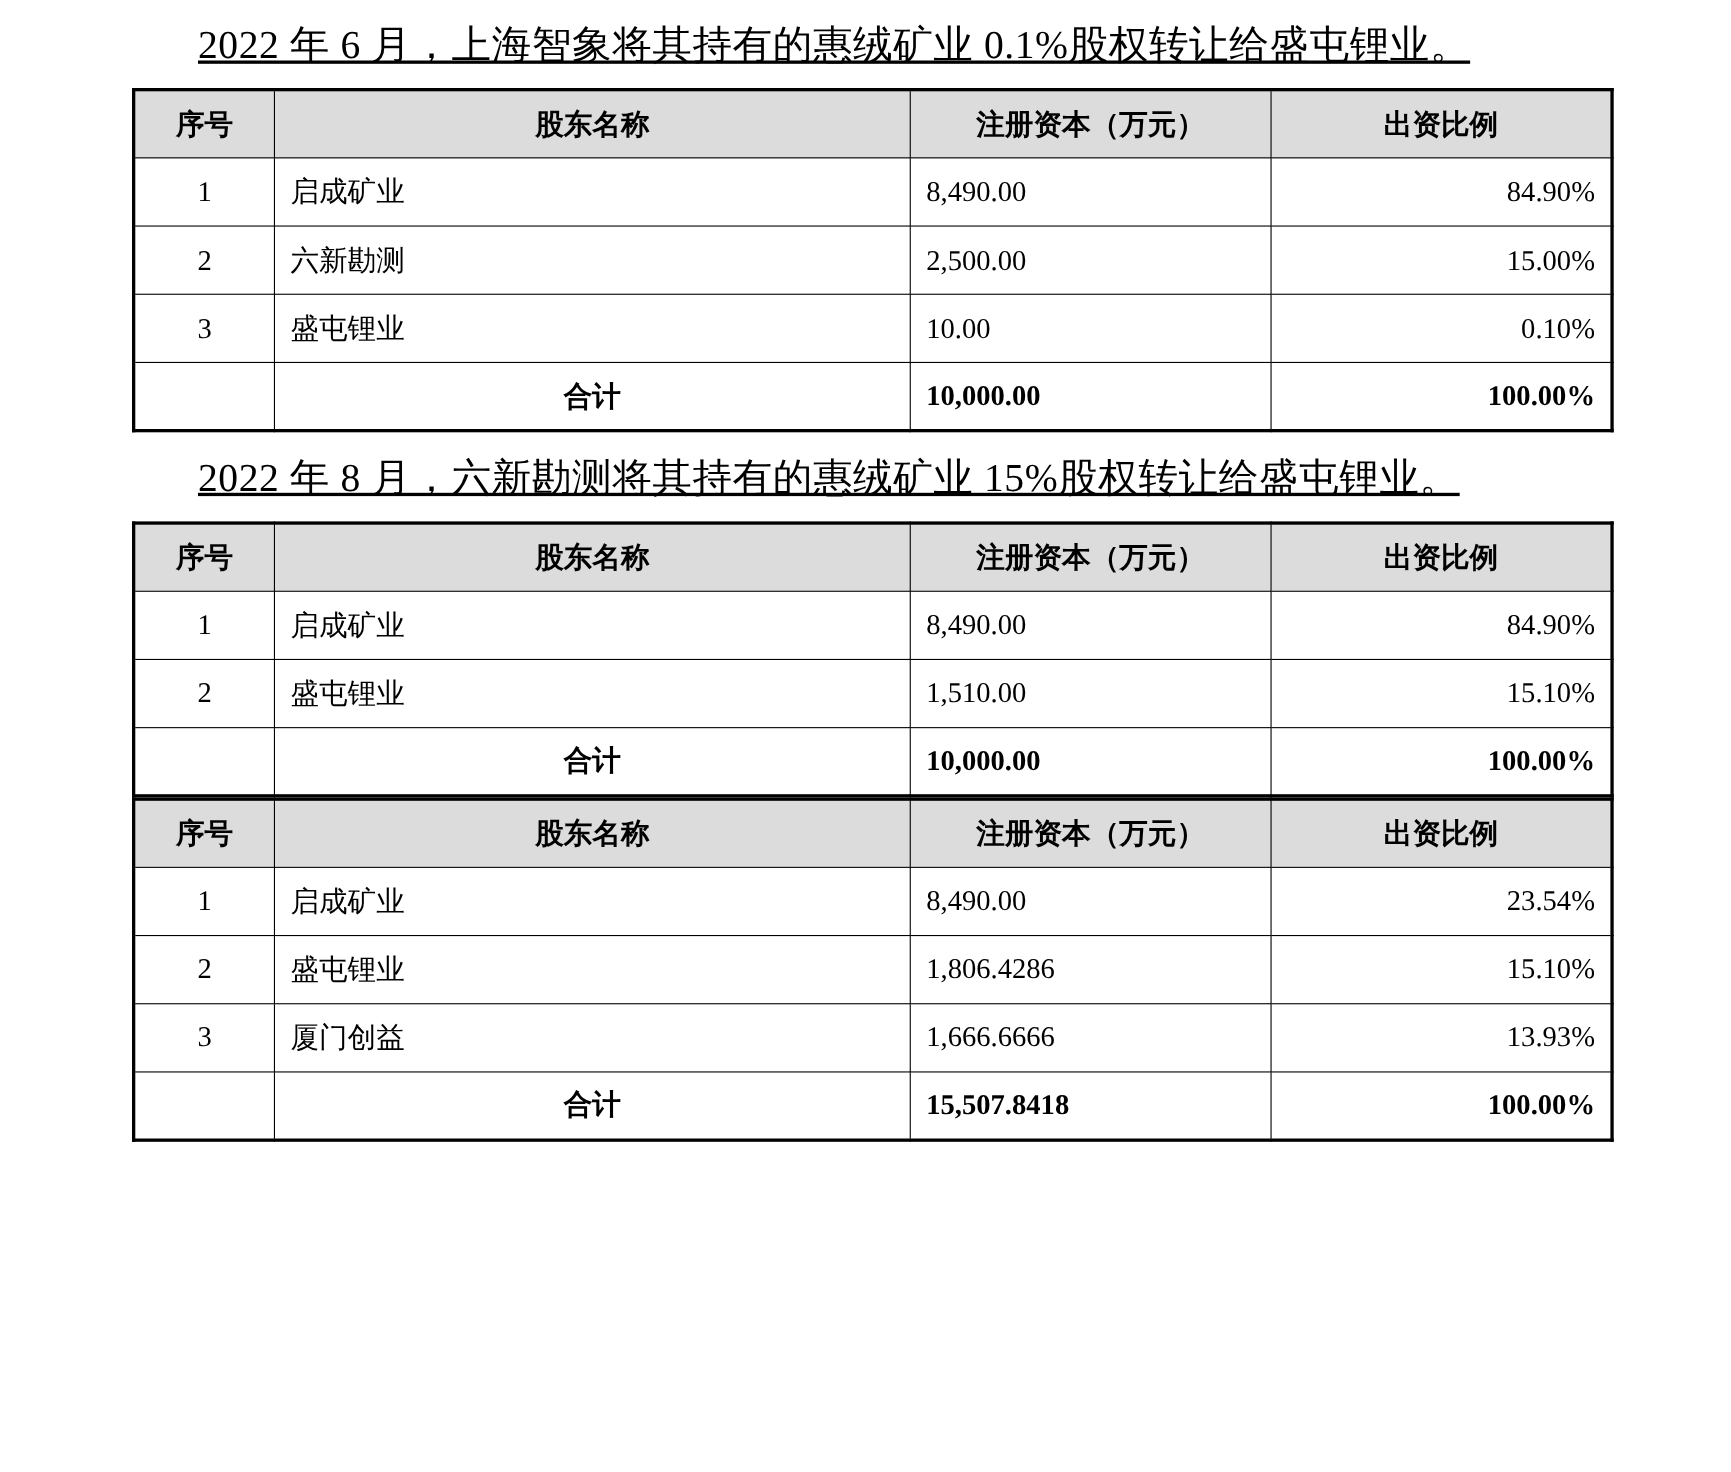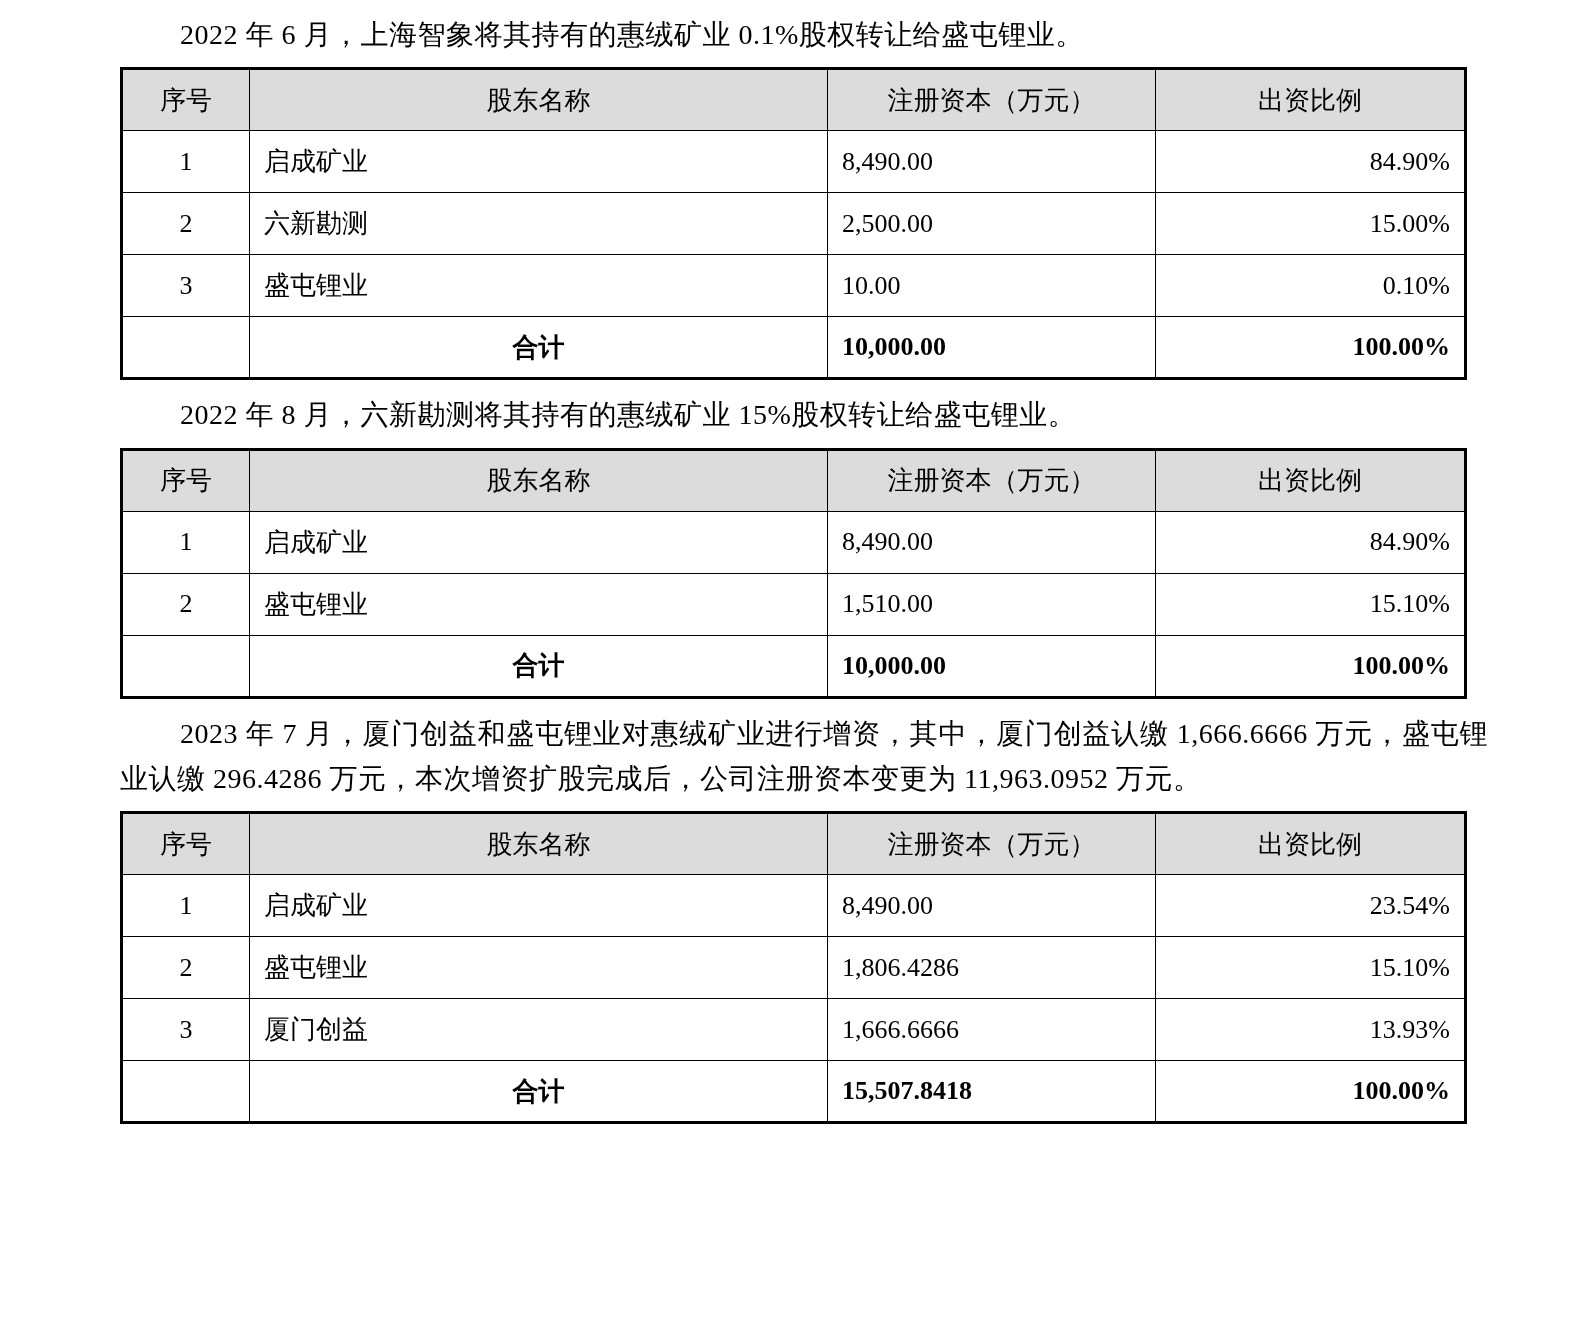--- a/index.html
+++ b/index.html
@@ -15,26 +15,27 @@
     overflow: hidden;
   }
   .page {
     position: relative;
     width: 1574px;
     height: 1338px;
     padding: 0;
     box-sizing: border-box;
   }
   .para {
-    font-size: 28px;
+    font-size: 36px;
     line-height: 1.62;
     margin: 0;
     padding: 0 86px 0 120px;
     text-align: justify;
     letter-spacing: 0.5px;
+    text-decoration: underline;
   }
   .para.indent {
     text-indent: 60px;
   }
   .para-block {
     margin: 12px 0 10px 0;
   }
   table.shareholder-table {
     border-collapse: collapse;
     margin: 0 0 0 120px;
@@ -45,21 +46,21 @@
   table.shareholder-table th,
   table.shareholder-table td {
     border: 1px solid #000;
     font-size: 26px;
     height: 62px;
     padding: 0 14px;
     box-sizing: border-box;
   }
   table.shareholder-table thead th {
     background: #dcdcdc;
-    font-weight: normal;
+    font-weight: bold;
     text-align: center;
   }
   .col-no { width: 128px; text-align: center; }
   .col-name { width: 578px; }
   .col-cap { width: 328px; text-align: left; }
   .col-pct { width: 310px; text-align: right; }
   tr.total td {
     font-weight: bold;
   }
   tr.total td.col-name {
@@ -138,23 +139,20 @@
       </tr>
       <tr class="total">
         <td class="col-no"></td>
         <td class="col-name">合计</td>
         <td class="col-cap">10,000.00</td>
         <td class="col-pct">100.00%</td>
       </tr>
     </tbody>
   </table>
 
-  <div class="para-block">
-    <p class="para indent">2023 年 7 月，厦门创益和盛屯锂业对惠绒矿业进行增资，其中，厦门创益认缴 1,666.6666 万元，盛屯锂业认缴 296.4286 万元，本次增资扩股完成后，公司注册资本变更为 11,963.0952 万元。</p>
-  </div>
   <table class="shareholder-table">
     <thead>
       <tr>
         <th class="col-no">序号</th>
         <th class="col-name">股东名称</th>
         <th class="col-cap">注册资本（万元）</th>
         <th class="col-pct">出资比例</th>
       </tr>
     </thead>
     <tbody>

